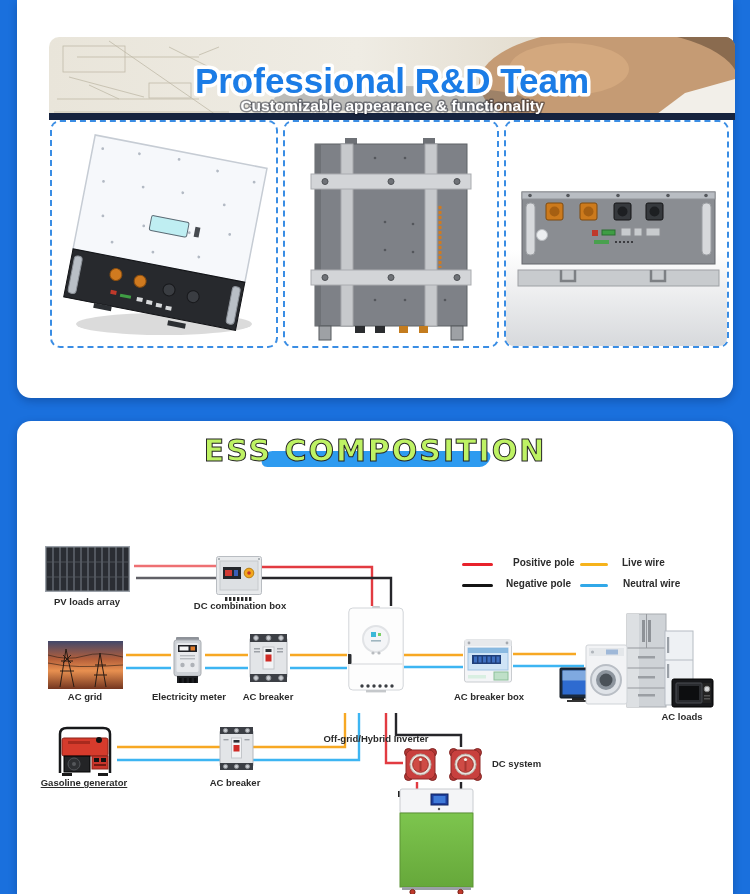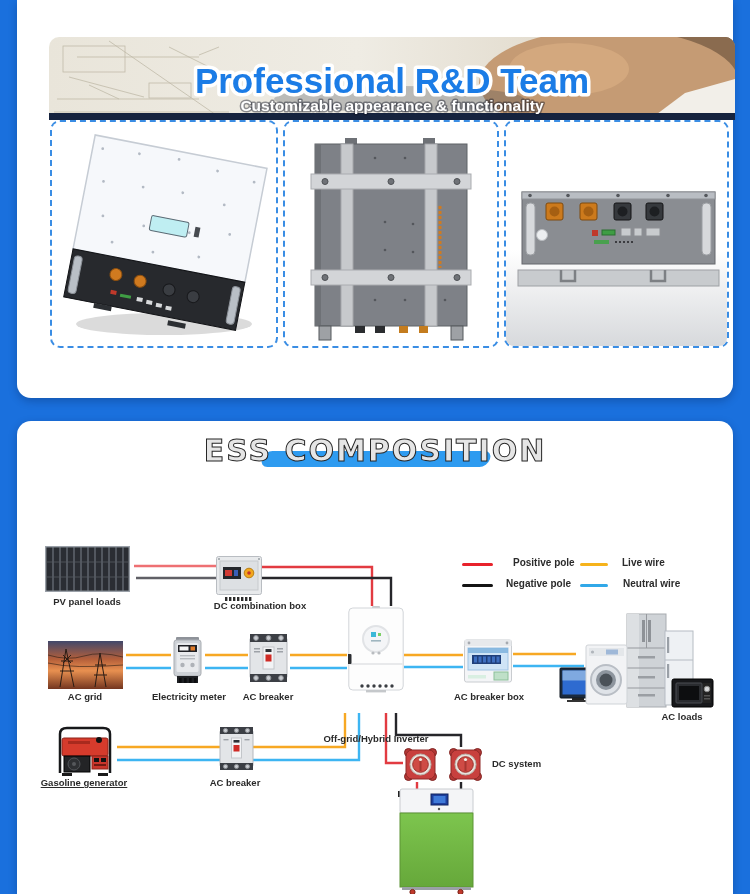--- a/index.html
+++ b/index.html
@@ -15,21 +15,21 @@
             border-radius:10px 10px 0 0; overflow:hidden; }
 
   .gallery-box { position:absolute; top:120px; height:228px; background:#fff;
                  border:2px dashed #3a8de4; border-radius:10px; overflow:hidden; }
   .gb1 { left:33px;  width:228px; }
   .gb2 { left:266px; width:216px; }
   .gb3 { left:487px; width:225px; }
 
   .ess-title { position:absolute; left:17px; top:433px; width:716px; text-align:center;
                font-family:"DejaVu Sans", sans-serif; font-weight:bold; font-size:30px;
-               letter-spacing:2px; color:#e5e5e5; -webkit-text-stroke:1px #272727; z-index:3; }
+               letter-spacing:2px; color:#bef264; -webkit-text-stroke:1px #272727; z-index:3; }
   .ess-swoosh { position:absolute; left:262px; top:451px; width:228px; height:16px;
                 background:#2e9bf0; transform:skewX(-18deg); border-radius:8px; z-index:2; }
   .ess-sub { position:absolute; left:40px; top:503px; font-size:17.5px; font-weight:bold;
              color:#0d0d0d; z-index:3; }
 
   .wires { position:absolute; left:0; top:0; z-index:4; pointer-events:none; }
   .device { position:absolute; z-index:5; }
   .dev-label { position:absolute; z-index:6; font-size:9.5px; font-weight:bold;
                color:#2a2a2a; white-space:nowrap; transform:translateX(-50%); }
   .dev-label.left-align { transform:none; }
@@ -523,22 +523,22 @@
       <rect x="4" y="99" width="69" height="3" fill="#9aa0a6"></rect>
       <g>
         <rect x="12" y="101" width="5" height="3" fill="#b9bdc2"></rect>
           <circle cx="14.5" cy="104" r="2.6" fill="#c0392b" stroke="#7a241a"></circle>
         <rect x="60" y="101" width="5" height="3" fill="#b9bdc2"></rect>
           <circle cx="62.5" cy="104" r="2.6" fill="#c0392b" stroke="#7a241a"></circle>
       </g>
     </svg>
   </div>
 
-  <div class="dev-label" style="left:87px;  top:596px;">PV panel loads</div>
-  <div class="dev-label" style="left:240px; top:600px;margin-left:20px;">DC combination box</div>
+  <div class="dev-label" style="left:87px;  top:596px;">PV loads array</div>
+  <div class="dev-label" style="left:240px; top:600px;">DC combination box</div>
   <div class="dev-label" style="left:85px;  top:691px;">AC grid</div>
   <div class="dev-label" style="left:189px; top:691px;">Electricity meter</div>
   <div class="dev-label" style="left:268px; top:691px;">AC breaker</div>
   <div class="dev-label" style="left:376px; top:697px;margin-top:36px;">Off-grid/Hybrid Inverter</div>
   <div class="dev-label" style="left:489px; top:691px;">AC breaker box</div>
   <div class="dev-label" style="left:646px; top:711px;margin-left:36px;">AC loads</div>
   <div class="dev-label" style="left:84px;  top:777px;text-decoration:underline;">Gasoline generator</div>
   <div class="dev-label" style="left:235px; top:777px;">AC breaker</div>
   <div class="dev-label left-align" style="left:492px; top:758px;">DC system</div>
 

